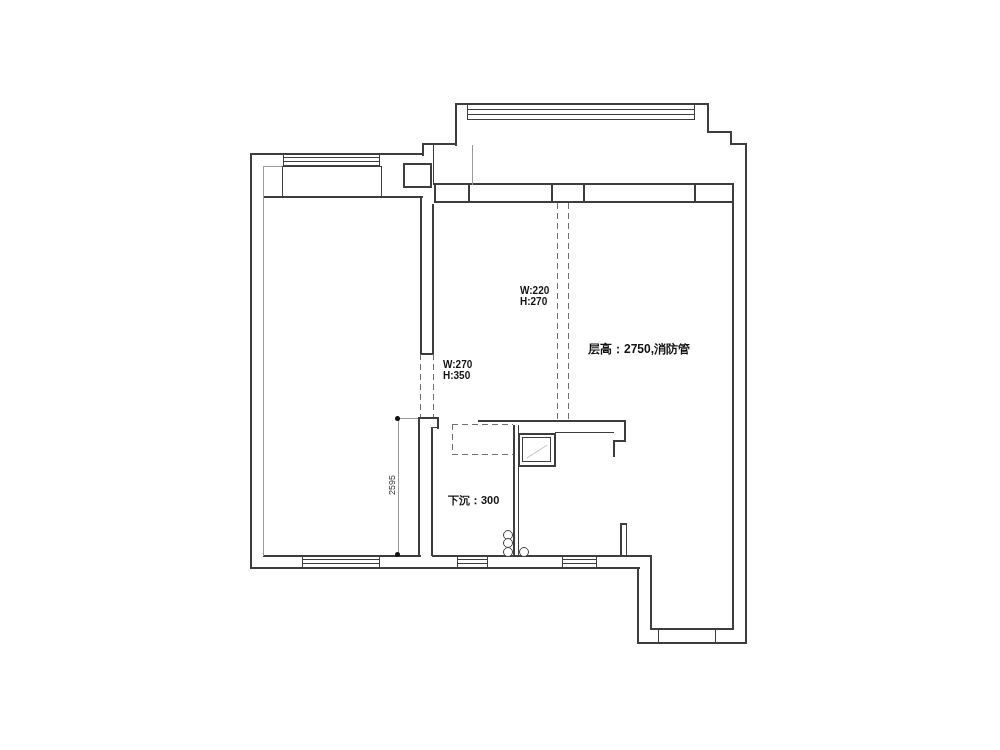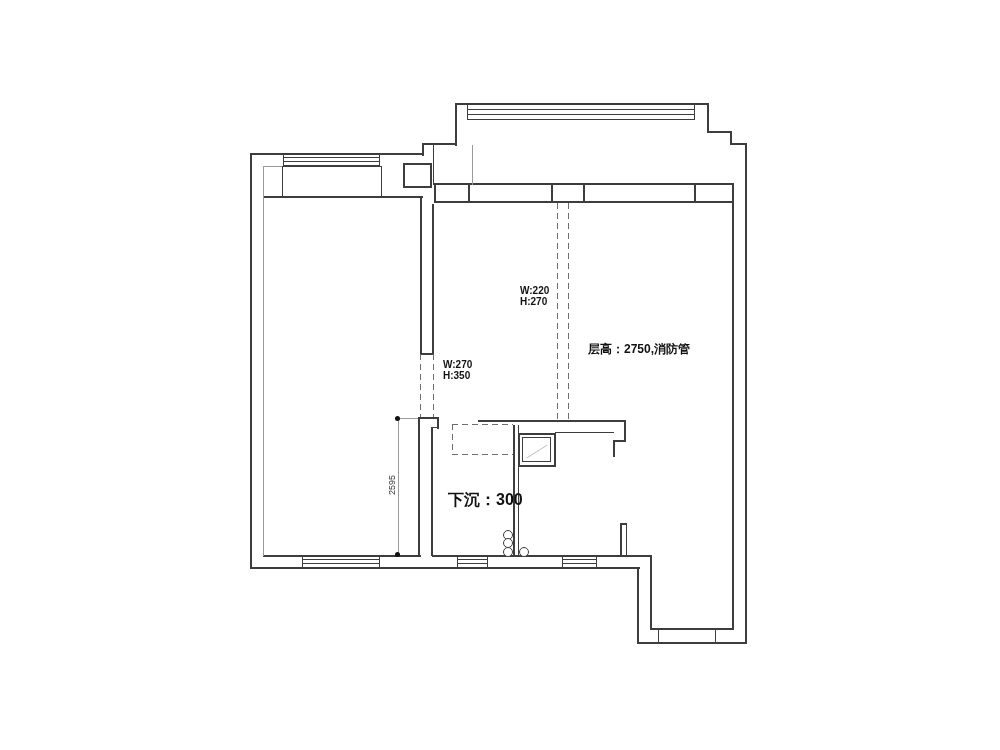--- a/index.html
+++ b/index.html
@@ -17,21 +17,21 @@
   .v.g{border-left:1px solid #9a9a9a;}
   .v.d{border-left:none;width:1px;background:repeating-linear-gradient(to bottom,#6e6e6e 0 6px,transparent 6px 10px);}
   .circle{position:absolute;width:8px;height:8px;border:1px solid #3d3d3d;border-radius:50%;background:#fff;}
   .dot{position:absolute;width:5px;height:5px;background:#111;border-radius:50%;}
   .flue-outer{position:absolute;left:518px;top:433px;width:34px;height:30px;border:2px solid #3d3d3d;background:#fff;}
   .flue-inner{position:absolute;left:522px;top:437px;width:27px;height:23px;border:1px solid #3d3d3d;}
   .flue-diag{position:absolute;left:525px;top:451px;width:24px;height:0;border-top:1px solid #c0c0c0;transform:rotate(-32deg);}
   .lbl{position:absolute;color:#111;font-weight:bold;white-space:nowrap;}
   .lbl-small{font-size:10px;line-height:11px;letter-spacing:0px;}
   .lbl-note{font-size:12px;line-height:13px;}
-  .lbl-sunken{font-size:16px;line-height:12px;}
+  .lbl-sunken{font-size:11px;line-height:12px;}
   .dim-text{
     position:absolute;left:377px;top:480px;width:30px;text-align:center;
     font-size:9px;color:#333;font-weight:normal;
     transform:rotate(-90deg);transform-origin:center center;
   }
 </style>
 </head>
 <body>
 
 <div id="canvas">

